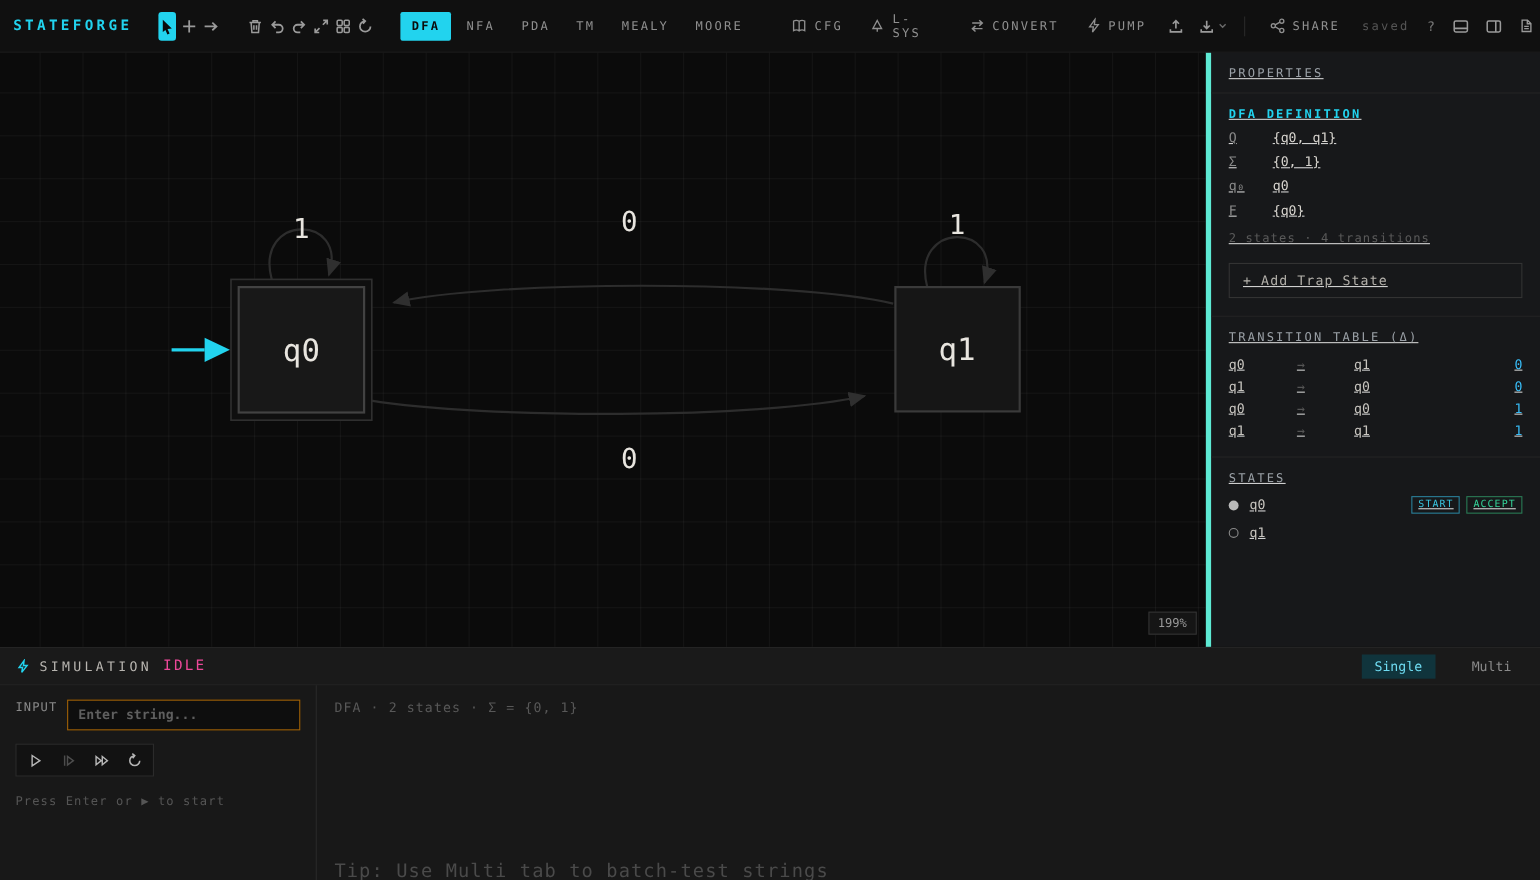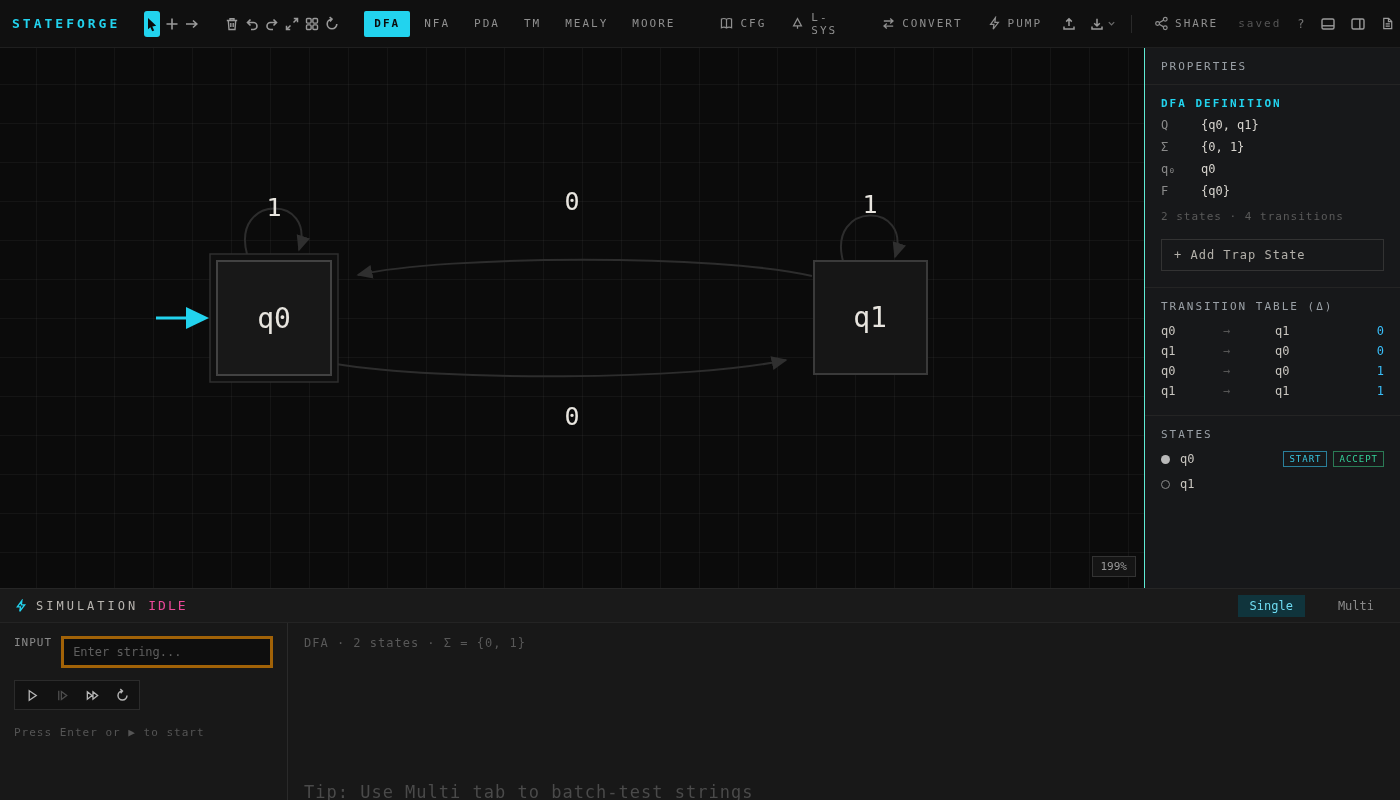--- a/index.html
+++ b/index.html
@@ -30,21 +30,21 @@
   .main { display:flex; height:540px; }
   .canvas { position:relative; flex:1; background:#0b0b0b;
     background-image:
       linear-gradient(rgba(255,255,255,0.040) 1px, transparent 1px),
       linear-gradient(90deg, rgba(255,255,255,0.040) 1px, transparent 1px);
     background-size:39px 39px; background-position:-3px -3px; overflow:hidden; }
   .zoom-badge { position:absolute; right:8px; bottom:11px; padding:3px 8px;
     border:1px solid #333; background:#151515; color:#999; font-size:11px; }
 
   
-  .sidebar { width:256px; background:#17181a; border-left:1px solid #5eead4; font-size:12px; }
+  .sidebar { width:304px; background:#17181a; border-left:5px solid #5eead4; font-size:12px;text-decoration:underline; }
   .side-header { padding:12px 16px 11px; color:#9aa0a6; font-size:11px; letter-spacing:2px;
     border-bottom:1px solid #242424; }
   .section { padding:12px 16px 4px; }
   .sec-title { font-size:11px; font-weight:bold; letter-spacing:2px; color:#22d3ee; margin-bottom:8px; }
   .sec-title.gray { color:#9aa0a6; font-weight:normal; }
   .def-row { display:flex; margin:8px 0; }
   .def-key { width:40px; color:#8a8a8a; }
   .def-val { color:#d8d5cf; }
   .summary { color:#5a5a5a; font-size:11px; letter-spacing:1px; margin:12px 0 10px; }
   .trap-btn { display:block; width:calc(100% - 32px); margin:2px 16px 16px; padding:8px 12px;
@@ -70,22 +70,22 @@
     display:flex; align-items:center; padding:0 14px; }
   .sim-title { color:#b8b5b0; font-size:12px; letter-spacing:3px; margin:0 10px 0 8px; }
   .sim-status { color:#ec4899; font-size:13px; letter-spacing:2px; }
   .sim-tabs { margin-left:auto; display:flex; gap:21px; }
   .sim-tab { padding:4px 12px; font-size:12px; color:#8a8a8a; cursor:pointer; }
   .sim-tab.active { background:#10343c; color:#6fdcf2; }
   .sim-body { height:190px; background:#181818; border-top:1px solid #242424; display:flex; }
   .sim-left { width:288px; border-right:1px solid #2a2a2a; padding:13px 14px; }
   .input-row { display:flex; align-items:flex-start; gap:9px; }
   .input-label { font-size:11px; letter-spacing:1px; color:#8a8a8a; }
-  .sim-input { flex:1; background:#0e0e0e; border:3px solid #a16207; color:#cccccc;
-    padding:6px 9px; font-size:12px; font-family:inherit; outline:none; }
+  .sim-input { flex:1; background:#0e0e0e; border:1px solid #a16207; color:#cccccc;
+    padding:6px 9px; font-size:12px; font-family:inherit; outline:none;font-weight:bold; }
   .sim-input::placeholder { color:#5f5f5f; }
   .controls { margin-top:12px; display:inline-flex; border:1px solid #2b2b2b; background:#121212;
     padding:4px 6px; gap:8px; }
   .ctl-btn { width:22px; height:20px; display:flex; align-items:center; justify-content:center;
     color:#b5b5b5; cursor:pointer; background:none; border:none; }
   .ctl-btn.disabled { color:#4d4d4d; }
   .hint { margin-top:16px; color:#555; font-size:11px; letter-spacing:1px; }
   .sim-right { flex:1; padding:13px 16px 10px; display:flex; flex-direction:column;
     justify-content:space-between; }
   .sim-summary { color:#585858; font-size:12px; letter-spacing:1px; }

